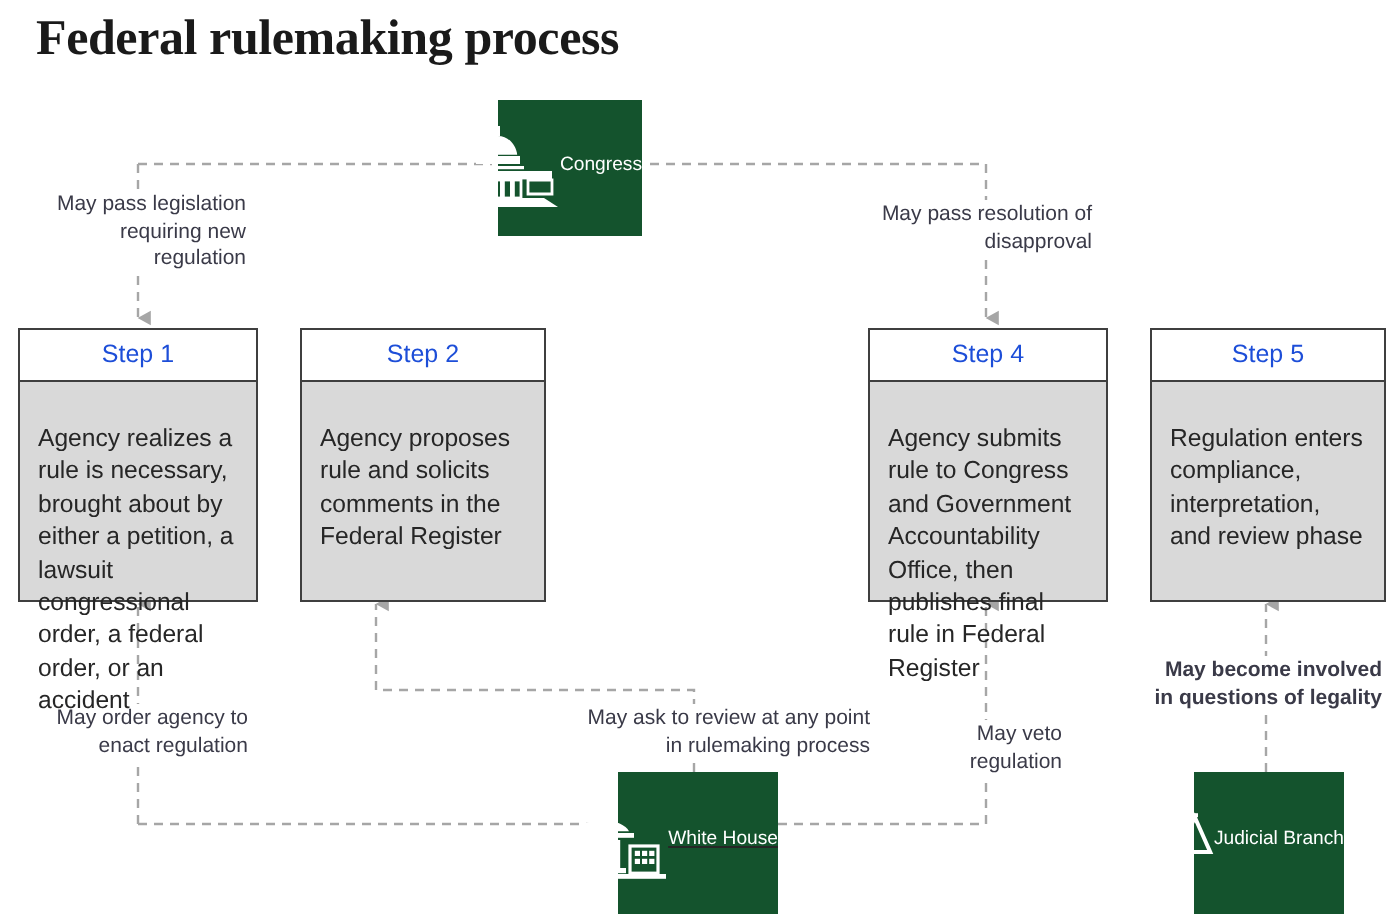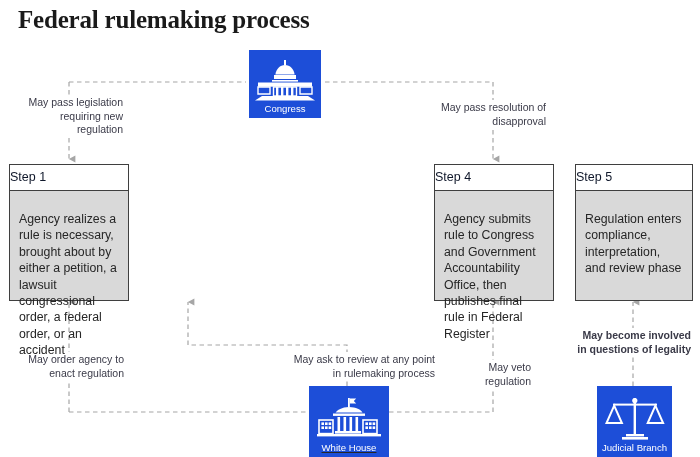--- a/index.html
+++ b/index.html
@@ -13,30 +13,30 @@
   .title{
     position:absolute;left:18px;top:6px;
     font-family:"Liberation Serif","DejaVu Serif",serif;
     font-weight:bold;font-size:25px;letter-spacing:-0.2px;color:#1a1a1a;
     white-space:nowrap;
   }
 
   
   .step{position:absolute;border:1px solid #3f3f3f;box-sizing:border-box;background:#d9d9d9;}
   .step-head{
-    height:25px;line-height:25px;background:#ffffff;
-    border-bottom:1px solid #3f3f3f;font-size:12.5px;color:#0f172a;
+    height:25px;line-height:25px;text-align:center;background:#ffffff;
+    border-bottom:1px solid #3f3f3f;font-size:12.5px;color:#1d4ed8;
   }
   .step-body{
     padding:20px 9px 0 9px;font-size:12.3px;line-height:16.4px;color:#262626;
   }
 
   
-  .tile{position:absolute;background:#1d4ed8;box-sizing:border-box;
-        display:flex;flex-direction:column;align-items:center;justify-content:flex-end;}
+  .tile{position:absolute;background:#14532d;box-sizing:border-box;
+        display:flex;flex-direction:row;align-items:center;justify-content:flex-end;}
   .tile svg{display:block;}
   .tile-label{font-size:9.6px;color:#ffffff;padding-bottom:4px;line-height:11px;white-space:nowrap;}
 
   
   .cap{position:absolute;text-align:right;font-size:10.5px;line-height:13.6px;
        color:#3a3a48;background:#ffffff;padding:1px 3px;box-sizing:border-box;}
 </style>
 </head>
 <body>
 
@@ -170,20 +170,24 @@
   </div>
   <div class="cap" style="left:572px;top:328px;width:122px;font-weight:bold;">
     <span>May become involved in questions of legality</span>
   </div>
 
   <div class="step" style="left:9px;top:164px;width:120px;height:137px;">
     <div class="step-head">Step 1</div>
     <div class="step-body">Agency realizes a rule is necessary, brought about by either a petition, a lawsuit congressional order, a federal order, or an accident</div>
   </div>
 
+  <div class="step" style="left:150px;top:164px;width:123px;height:137px;">
+    <div class="step-head">Step 2</div>
+    <div class="step-body">Agency proposes rule and solicits comments in the Federal Register</div>
+  </div>
 
 
   <div class="step" style="left:434px;top:164px;width:120px;height:137px;">
     <div class="step-head">Step 4</div>
     <div class="step-body">Agency submits rule to Congress and Government Accountability Office, then publishes final rule in Federal Register</div>
   </div>
 
   <div class="step" style="left:575px;top:164px;width:118px;height:137px;">
     <div class="step-head">Step 5</div>
     <div class="step-body">Regulation enters compliance, interpretation, and review phase</div>

